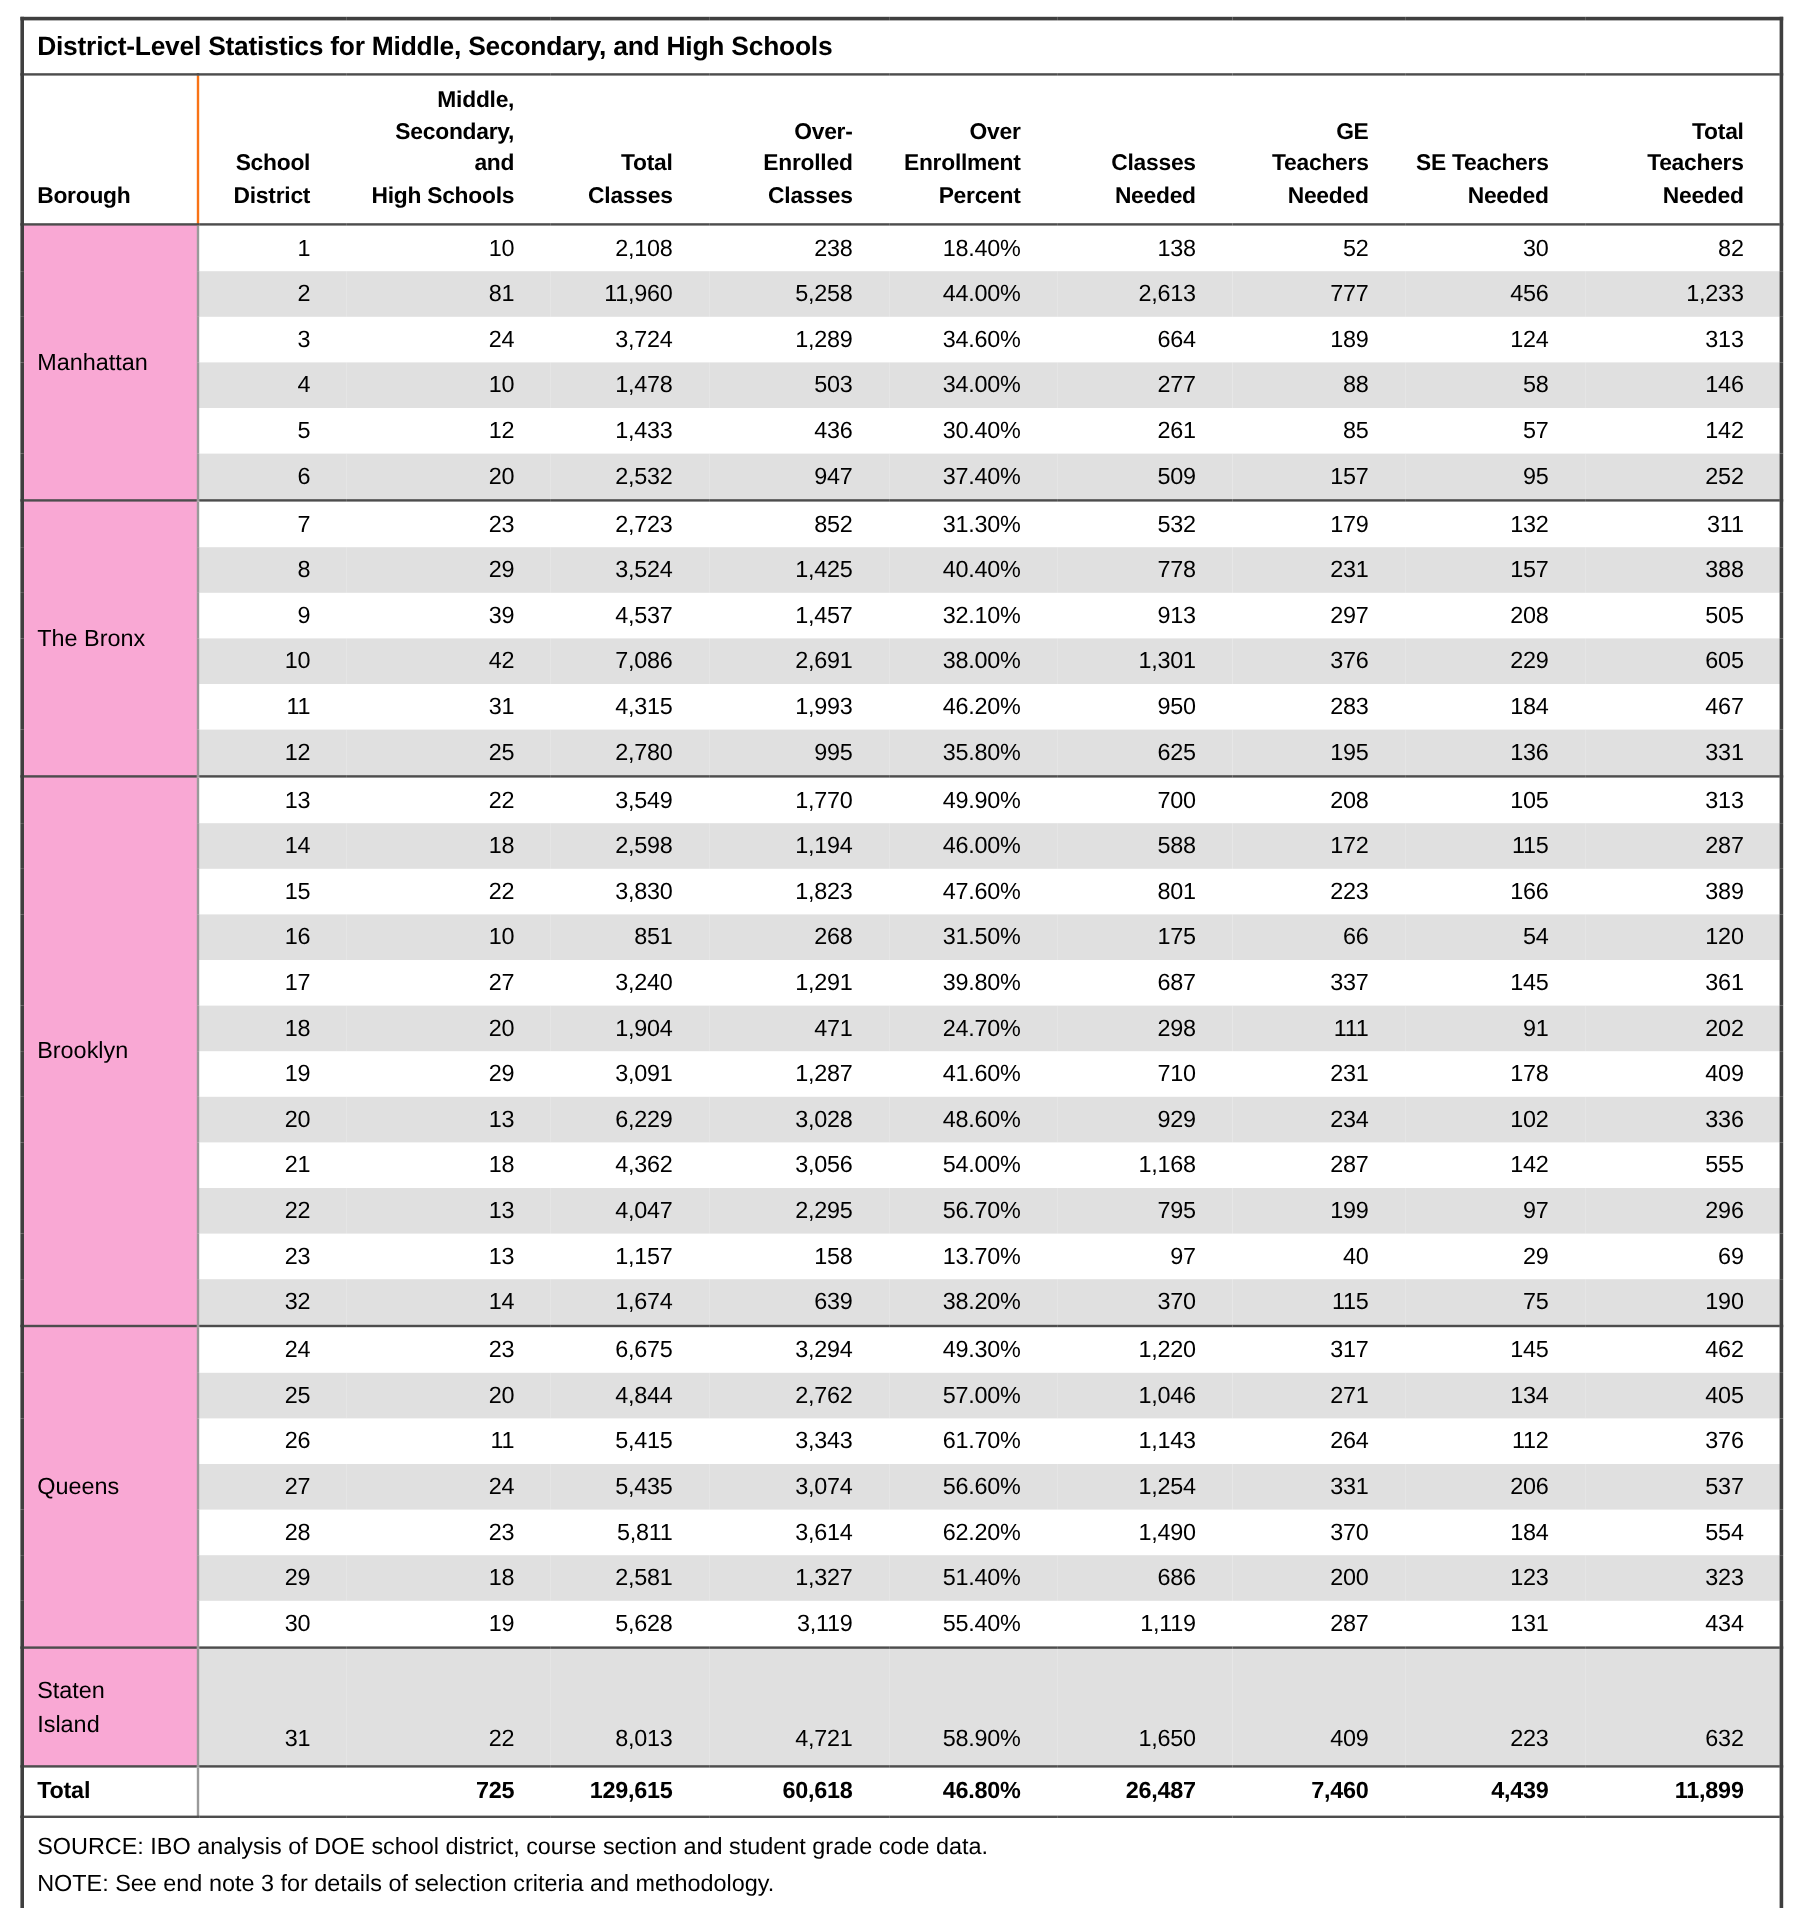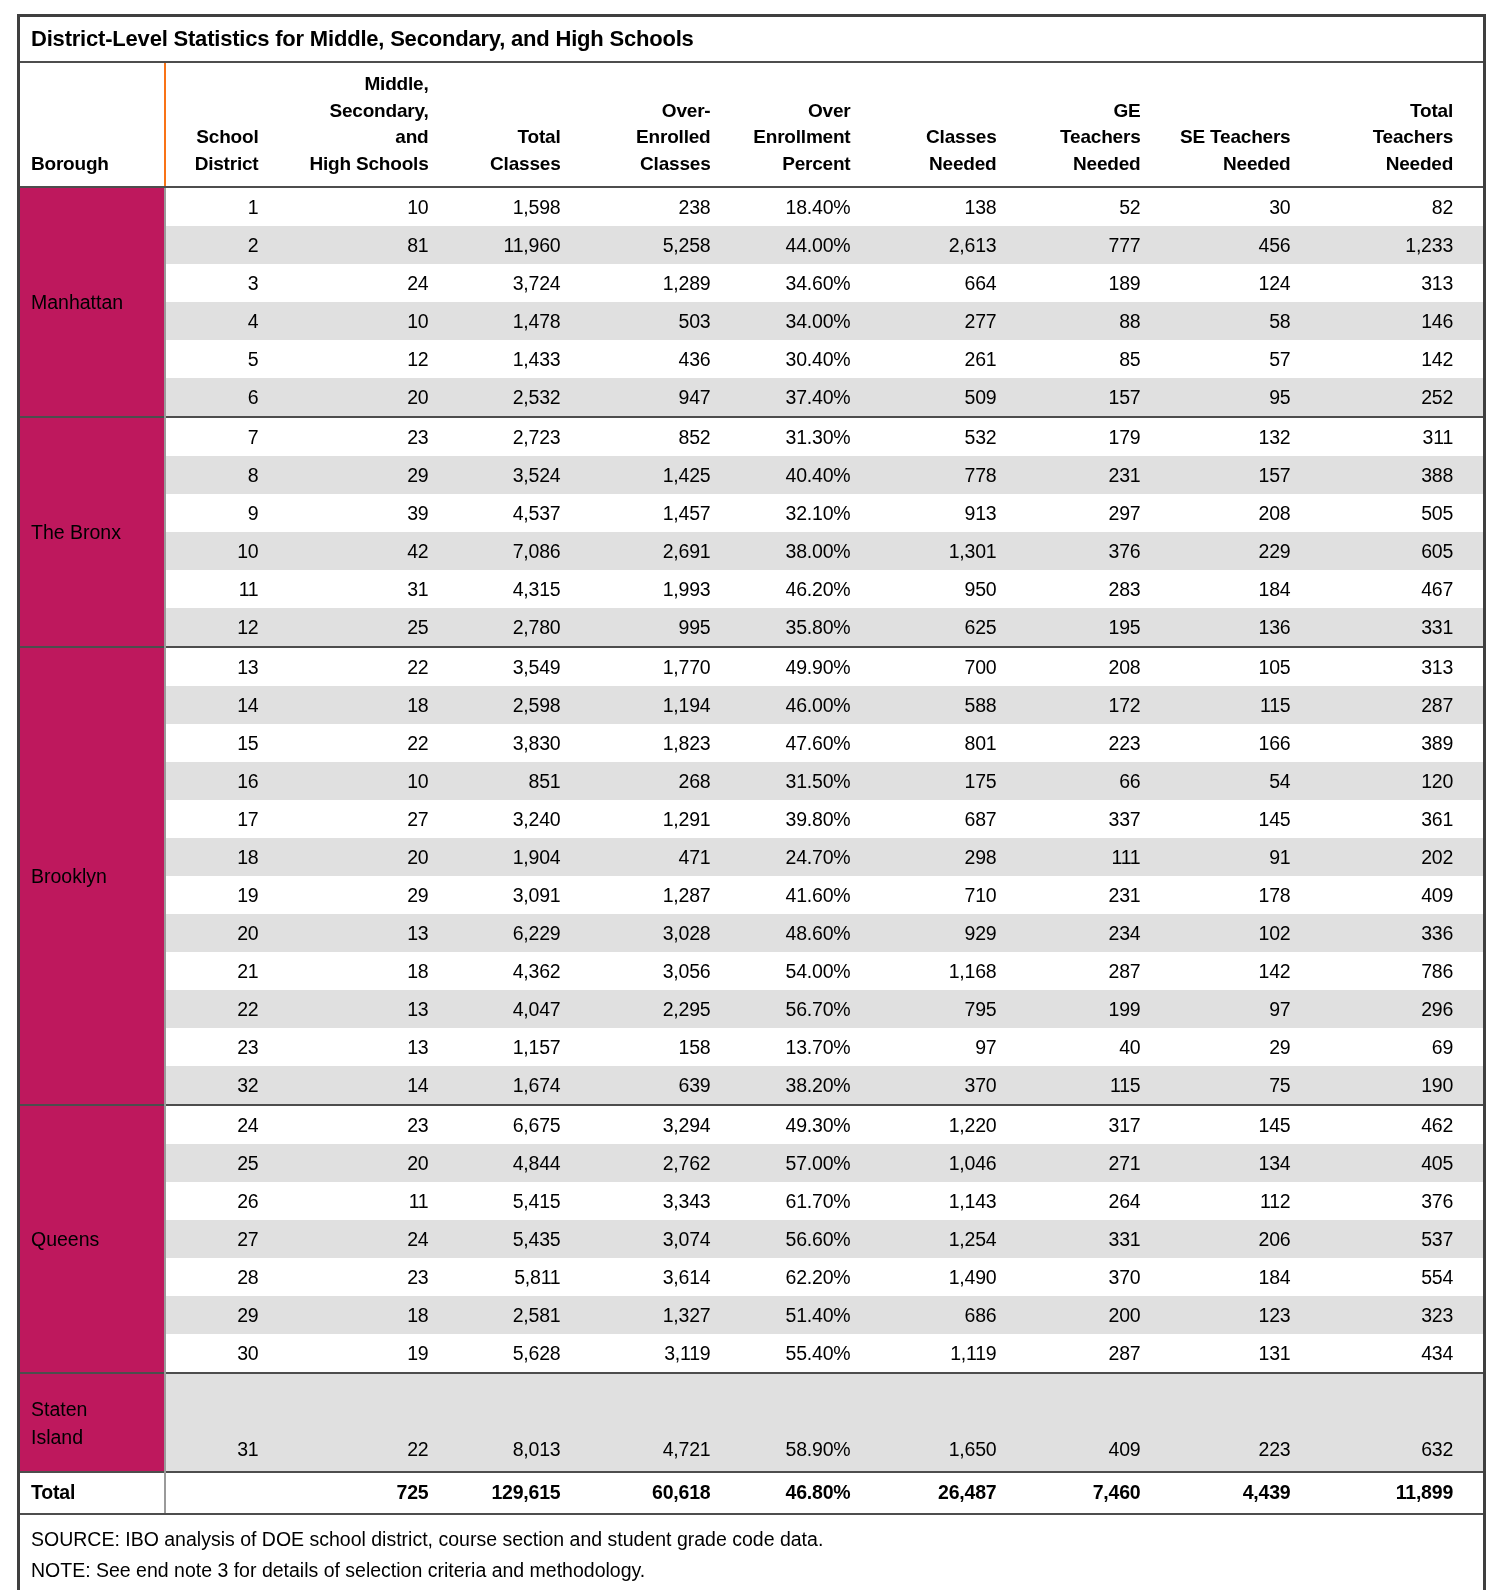--- a/index.html
+++ b/index.html
@@ -57,21 +57,21 @@
     text-align: left;
     padding: 8px 6px 9px 11px;
     border-right: 2px solid #f97316;
   }
 
   td.borough {
     text-align: left;
     vertical-align: middle;
     font-size: 19.5px;
     padding: 4px 6px 4px 11px;
-    background: #be185d;
+    background: #f9a8d4;
     border-right: 2px solid #9a9a9a;
     white-space: pre-line;
     line-height: 1.45;
   }
   td.num {
     text-align: right;
     font-size: 19.5px;
     line-height: 24px;
     padding: 7px 30px 7px 4px;
     letter-spacing: -0.2px;
@@ -157,21 +157,21 @@
         <th>Total
 Teachers
 Needed</th>
       </tr>
     </thead>
     <tbody>
         <tr class=" group-start">
           <td class="borough" rowspan="6">Manhattan</td>
           <td class="num">1</td>
           <td class="num">10</td>
-          <td class="num">1,598</td>
+          <td class="num">2,108</td>
           <td class="num">238</td>
           <td class="num">18.40%</td>
           <td class="num">138</td>
           <td class="num">52</td>
           <td class="num">30</td>
           <td class="num">82</td>
         </tr>
         <tr class="alt">
           <td class="num">2</td>
           <td class="num">81</td>
@@ -389,21 +389,21 @@
         </tr>
         <tr class="">
           <td class="num">21</td>
           <td class="num">18</td>
           <td class="num">4,362</td>
           <td class="num">3,056</td>
           <td class="num">54.00%</td>
           <td class="num">1,168</td>
           <td class="num">287</td>
           <td class="num">142</td>
-          <td class="num">786</td>
+          <td class="num">555</td>
         </tr>
         <tr class="alt">
           <td class="num">22</td>
           <td class="num">13</td>
           <td class="num">4,047</td>
           <td class="num">2,295</td>
           <td class="num">56.70%</td>
           <td class="num">795</td>
           <td class="num">199</td>
           <td class="num">97</td>

